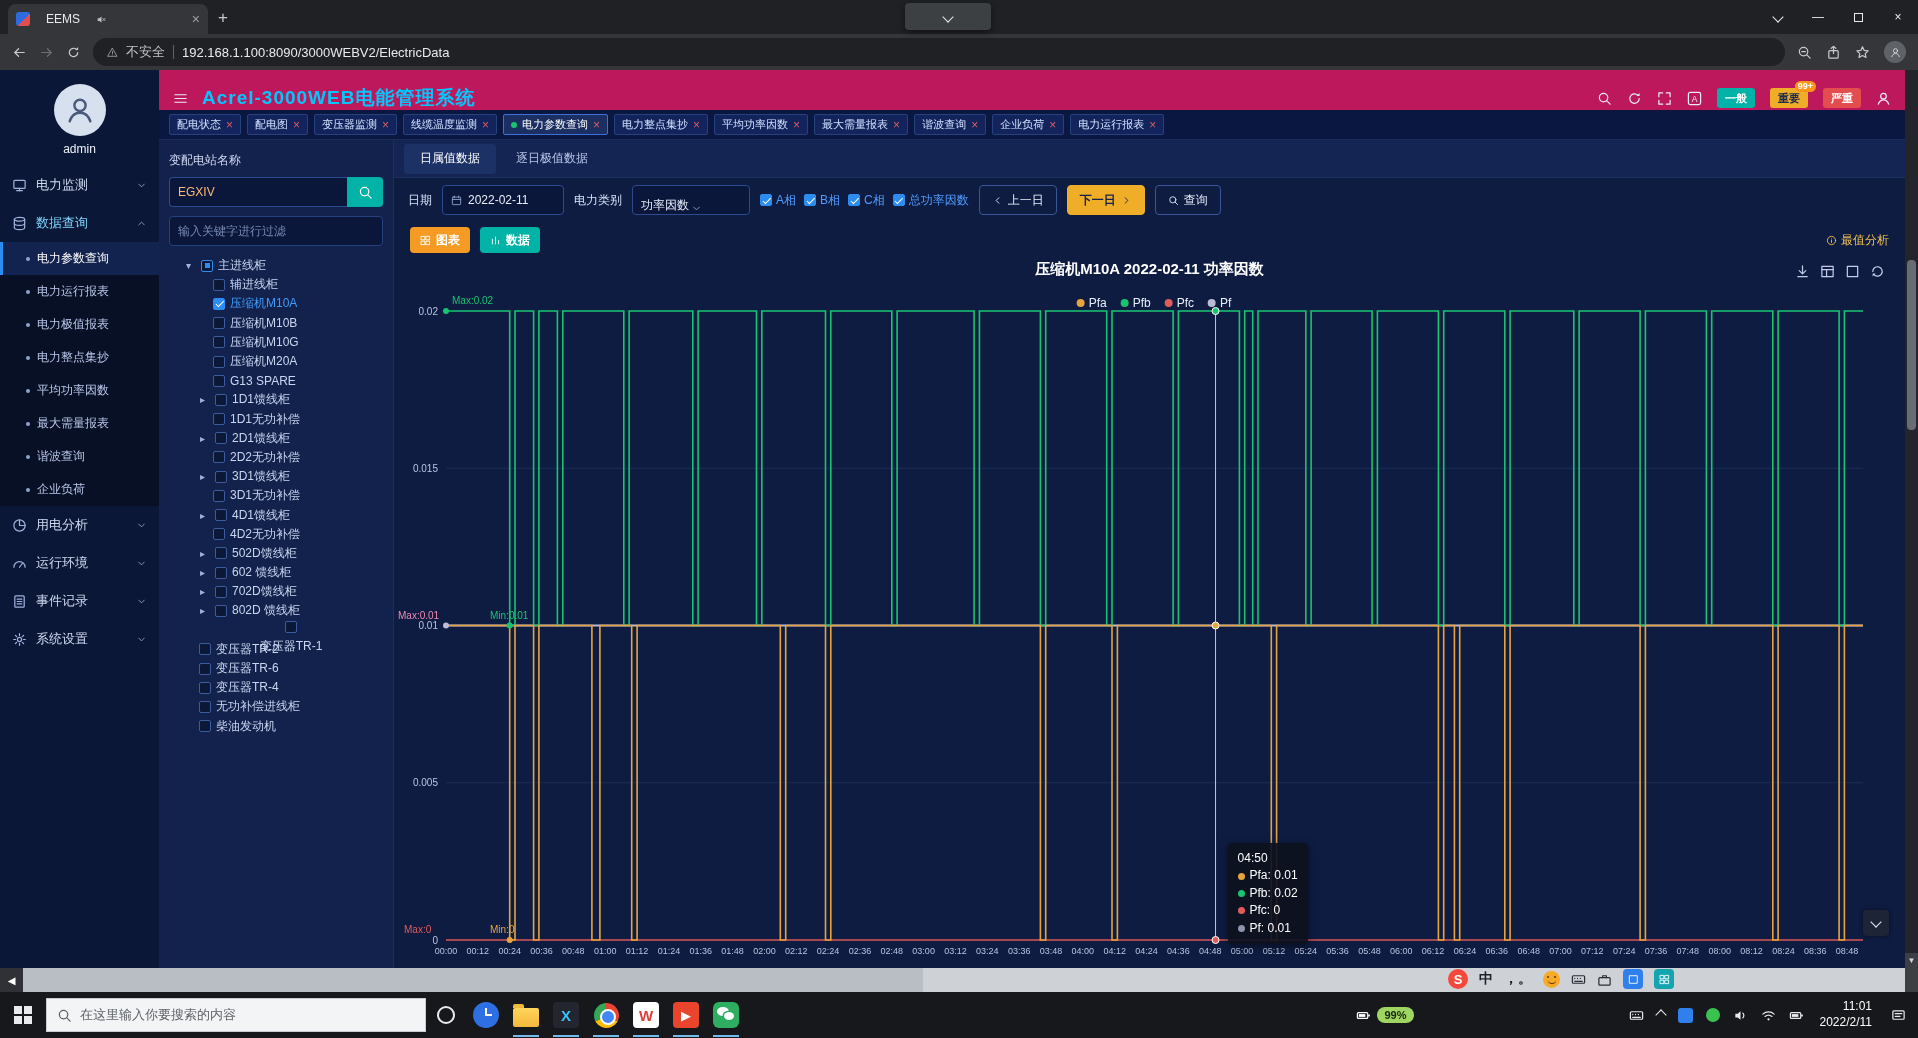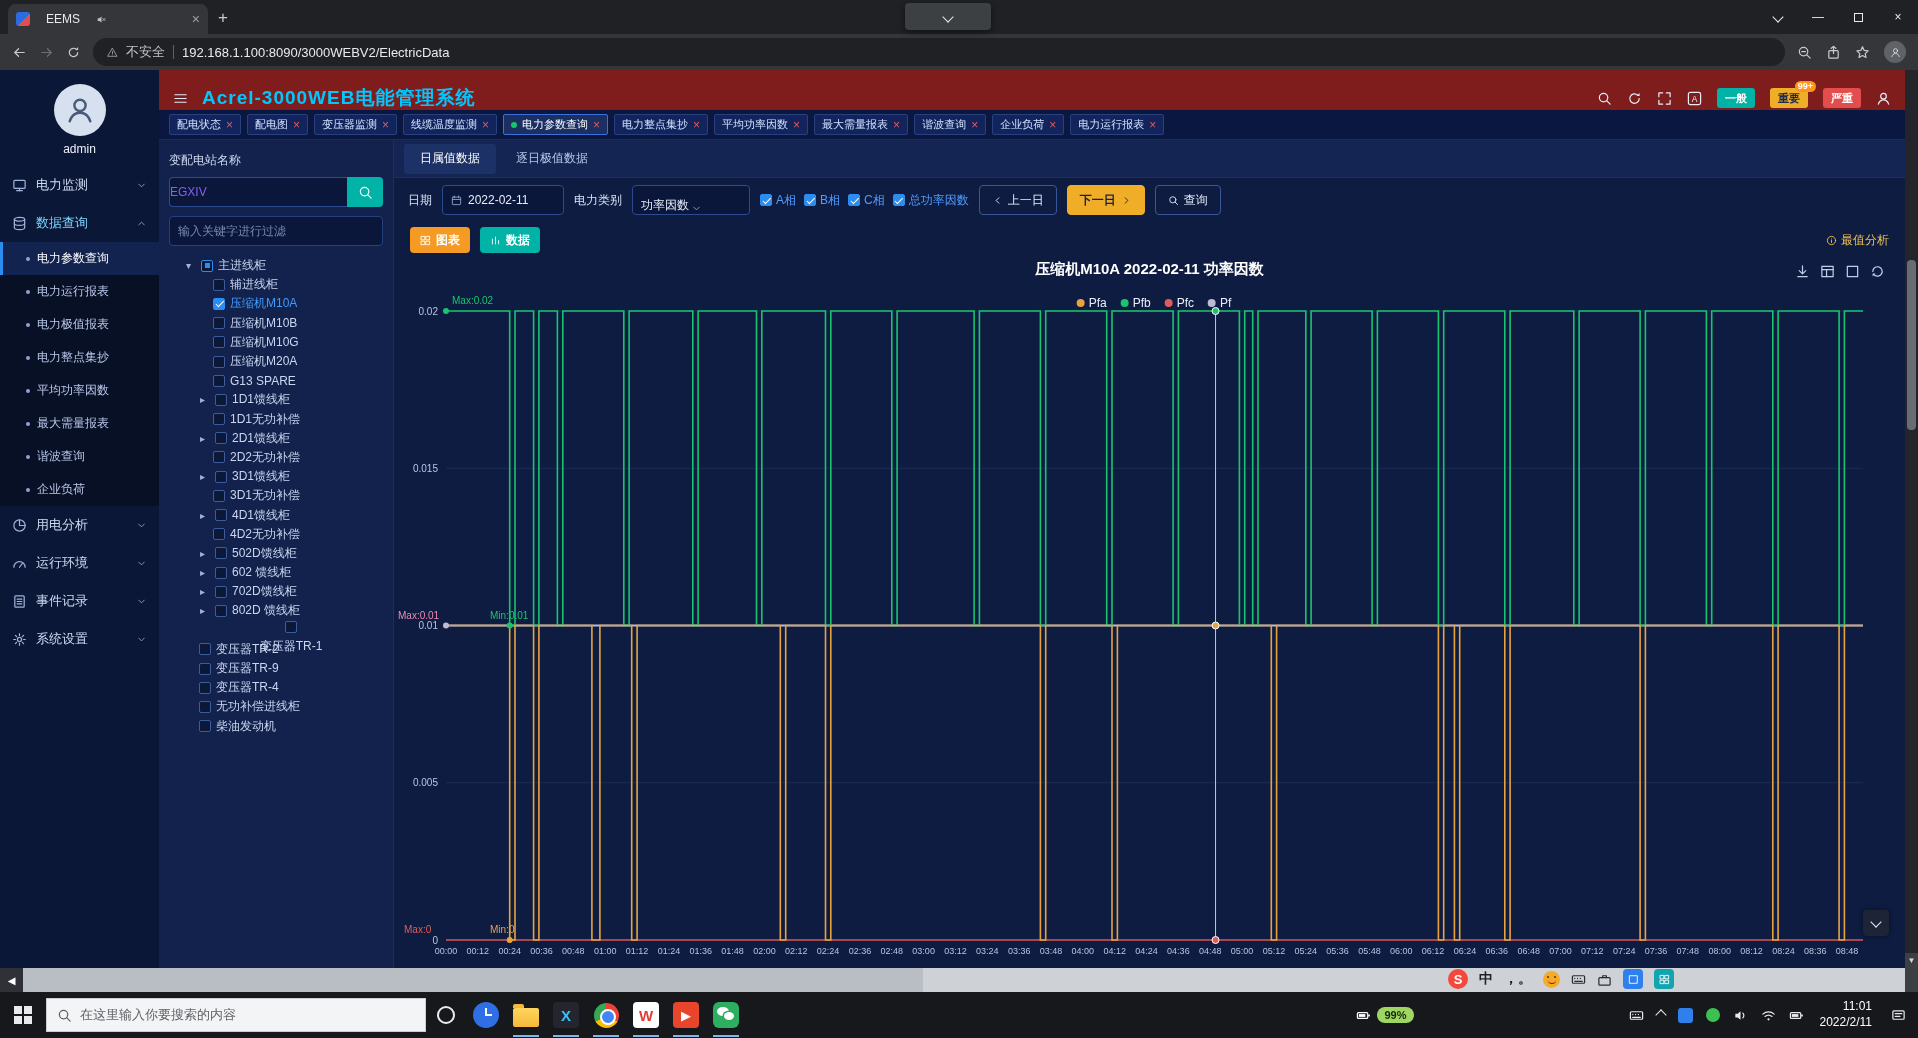--- a/index.html
+++ b/index.html
@@ -43,40 +43,40 @@
   .nav-ic{color:#9fb3dd;flex:none}
   .nav-lb{flex:1}
   .nav-ch{color:#8fa3cc}
   .submenu{background:#081026}
   .sub-item{height:33px;display:flex;align-items:center;gap:7px;padding-left:26px;color:#b9c6e8;font-size:12px}
   .sub-item .dot{width:4px;height:4px;border-radius:50%;background:#8fa3cc}
   .sub-item.act{background:#13234f;color:#fff;border-left:3px solid #2d8cf0;padding-left:23px}
 
   
   .ar{position:absolute;top:0;left:159px;width:1746px;height:898px}
-  .hd{position:absolute;top:0;left:0;right:0;height:56px;background:#7f1d1d;display:flex;align-items:center;padding:0 14px;gap:14px}
+  .hd{position:absolute;top:0;left:0;right:0;height:56px;background:#be185d;display:flex;align-items:center;padding:0 14px;gap:14px}
   .hd-burger{color:#e6ecfa}
   .hd-title{font-size:19px;font-weight:bold;color:#00c8ff;letter-spacing:1px}
   .hd-icons{margin-left:auto;display:flex;align-items:center;gap:15px}
   .hd-ic{color:#e6ecfa}
   .hbtn{height:20px;padding:0 8px;border-radius:3px;font-size:11px;display:flex;align-items:center;position:relative;font-weight:bold}
   .hbadge{position:absolute;top:-7px;right:-8px;background:#ff9518;color:#fff;font-size:9px;font-style:normal;border-radius:7px;padding:0 3px;line-height:11px}
 
   .chips{position:absolute;top:40px;left:0;right:0;height:30px;background:#0a1740;display:flex;align-items:center;gap:6px;padding:0 10px;border-bottom:1px solid #1b2c55}
   .chip{height:21px;display:flex;align-items:center;gap:5px;padding:0 7px;background:#13245c;border:1px solid #27407e;border-radius:2px;font-size:11px;color:#cfe0ff}
   .chip.active{border-color:#3f6fd8;background:#1b2f63;color:#fff}
   .chip-dot{width:6px;height:6px;border-radius:50%;background:#19c46f}
   .chip-x{color:#e05c5c;font-size:12px;line-height:1}
 
   .crow{position:absolute;top:70px;left:0;right:0;bottom:0}
   
   .sp{position:absolute;top:0;left:0;width:235px;height:100%;background:#13224c;border-right:1px solid #1e2f5e;padding:10px}
   .sp-label{color:#cfd9f2;margin:2px 0 8px}
   .srch{display:flex}
-  .srch input{flex:1;height:30px;background:#0b173a;border:1px solid #2b4a8f;border-right:none;border-radius:4px 0 0 4px;color:#8b5cf6;padding:0 0;font-size:12px;outline:none}
+  .srch input{flex:1;height:30px;background:#0b173a;border:1px solid #2b4a8f;border-right:none;border-radius:4px 0 0 4px;color:#fdba74;padding:0 8px;font-size:12px;outline:none}
   .srch .sbtn{width:36px;height:30px;background:#00b3a6;border-radius:0 4px 4px 0;display:flex;align-items:center;justify-content:center;color:#fff}
   .flt{margin-top:9px}
   .flt input{width:100%;height:30px;background:#0b173a;border:1px solid #24407f;border-radius:4px;color:#cfd9f2;padding:0 8px;font-size:12px;outline:none}
   .flt input::placeholder{color:#7688b3}
   .tree{margin-top:10px}
   .trow{height:19.2px;display:flex;align-items:center;gap:5px;font-size:12px;color:#c9d6f2}
   .tarrow{color:#9fb3dd;width:10px;font-size:10px}
   .cb{width:12px;height:12px;border:1px solid #3d5c9e;border-radius:2px;background:#0b1838;position:relative;flex:none}
   .cb.checked{background:#2d8cf0;border-color:#2d8cf0}
   .cb.checked::after{content:"";position:absolute;left:3.5px;top:0.5px;width:3px;height:6.5px;border:solid #fff;border-width:0 1.5px 1.5px 0;transform:rotate(45deg)}
@@ -595,21 +595,21 @@
             <div class="trow" style="padding-left: 30px; flex-direction: column;">
               <span class="cb "></span>
               <span class="tlabel">变压器TR-1</span>
             </div>
             <div class="trow" style="padding-left: 30px;">
               <span class="cb "></span>
               <span class="tlabel">变压器TR-2</span>
             </div>
             <div class="trow" style="padding-left: 30px;">
               <span class="cb "></span>
-              <span class="tlabel">变压器TR-9</span>
+              <span class="tlabel">变压器TR-6</span>
             </div>
             <div class="trow" style="padding-left: 30px;">
               <span class="cb "></span>
               <span class="tlabel">变压器TR-4</span>
             </div>
             <div class="trow" style="padding-left: 30px;">
               <span class="cb "></span>
               <span class="tlabel">无功补偿进线柜</span>
             </div>
             <div class="trow" style="padding-left: 30px;">
@@ -839,20 +839,27 @@
               <text x="96" y="675" font-size="10" fill="#e8a33d">Min:0</text>
               <circle cx="52" cy="53" r="3" fill="#19c46f"></circle>
               <circle cx="52" cy="367.5" r="3" fill="#b9bcd4"></circle>
               <circle cx="115.68539325842696" cy="367.5" r="3" fill="#19c46f"></circle>
               <circle cx="115.68539325842696" cy="682" r="3" fill="#e8a33d"></circle>
               <line x1="821.5318352059925" y1="53" x2="821.5318352059925" y2="682" stroke="#dfe4f2" stroke-width="1" opacity="0.85"></line>
               <circle cx="821.5318352059925" cy="53" r="3.5" fill="#19c46f" stroke="#fff" stroke-width="1"></circle>
               <circle cx="821.5318352059925" cy="367.5" r="3.5" fill="#e8a33d" stroke="#fff" stroke-width="1"></circle>
               <circle cx="821.5318352059925" cy="682" r="3.5" fill="#e05c5c" stroke="#fff" stroke-width="1"></circle>
             </svg>
+          <div class="tooltip" id="tooltipEl" style="left: 833.532px; top: 585px;">
+              <div>04:50</div>
+              <div class="ttrow"><span class="ttdot" style="background:#e8a33d"></span>Pfa: 0.01</div>
+              <div class="ttrow"><span class="ttdot" style="background:#19c46f"></span>Pfb: 0.02</div>
+              <div class="ttrow"><span class="ttdot" style="background:#e05c5c"></span>Pfc: 0</div>
+              <div class="ttrow"><span class="ttdot" style="background:#8f93ad"></span>Pf: 0.01</div>
+            </div>
           <div class="corner-btn">
               <span class="chev d" style="margin-top:-3px"></span>
             </div>
         </div>
       </main>
     </div>
   </div>
 
   <div class="vsb">
     <div class="vsb-thumb"></div>

